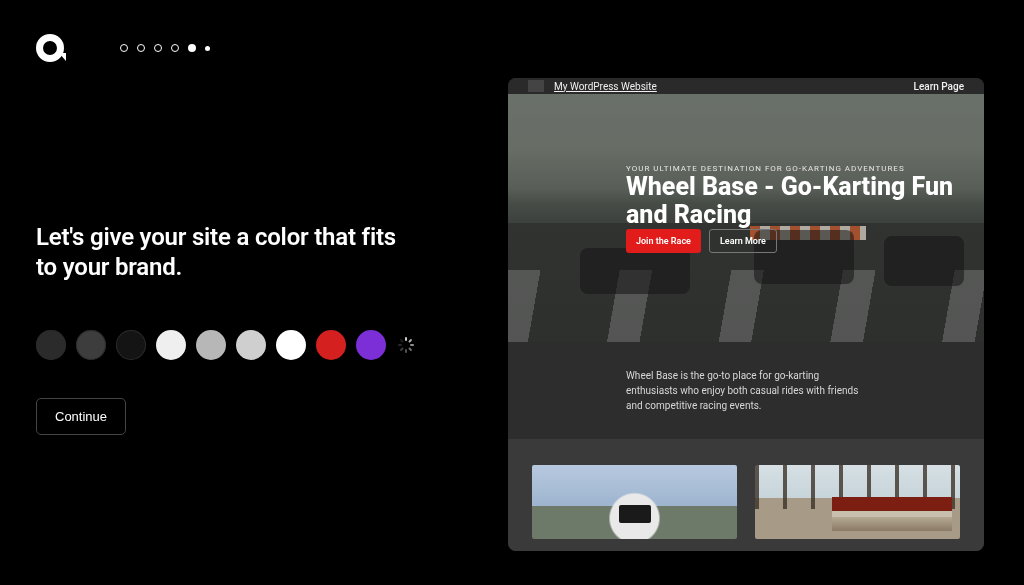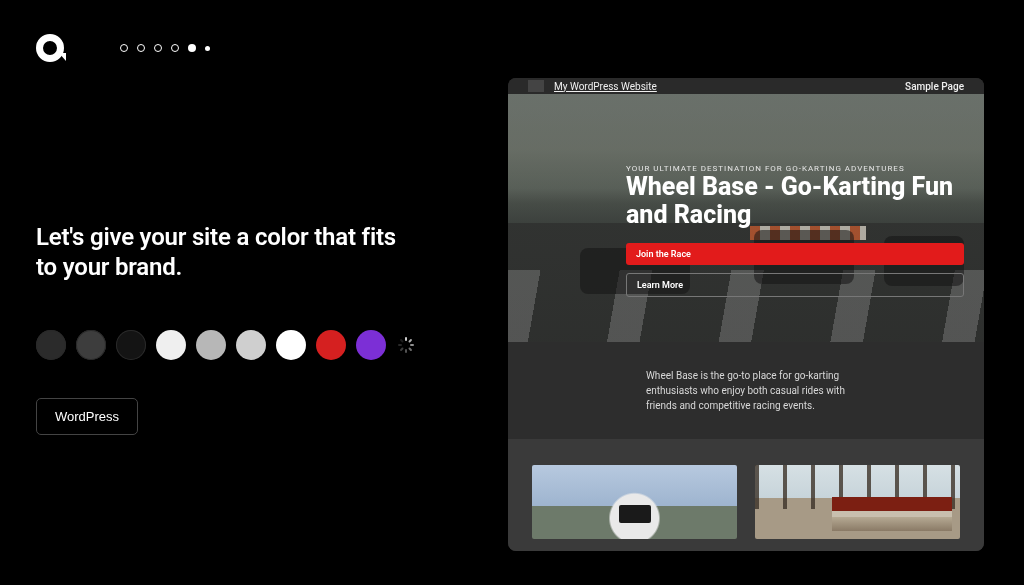--- a/index.html
+++ b/index.html
@@ -47,35 +47,35 @@
   .p-sitename { color: #efefef; text-decoration: underline; }
   .p-sample { color: #efefef; font-weight: 500; }
 
   .p-hero { position: relative; height: 248px; background:
       linear-gradient(rgba(10,10,10,0.35), rgba(10,10,10,0.45)),
       linear-gradient(0deg, #4b4e4b 0%, #4b4e4b 48%, #5e6660 48%, #6e776e 56%, #8a9589 62%, #9ea79a 78%, #9da79e 100%);
   }
   .p-hero-inner { position: absolute; left: 118px; top: 70px; right: 20px; }
   .p-tag { font-size: 8px; letter-spacing: 1px; font-weight: 400; color: #e6e6e6; }
   .p-title { font-size: 25px; font-weight: 800; line-height: 1.12; color: #fff; }
-  .p-btns { margin-top: 14px; display: flex; gap: 8px; flex-direction: column; }
+  .p-btns { display: flex; gap: 8px; }
   .p-btn { font-size: 9px; font-weight: 600; padding: 6px 10px; border-radius: 3px; display: inline-flex; align-items: center; }
   .p-btn-primary { background: #e21b1b; color:#fff; }
   .p-btn-secondary { background: transparent; color:#fff; border:1px solid #777; }
 
   
   .kart { position: absolute; bottom: 48px; border-radius: 8px; background: rgba(20,20,20,0.55); }
   .kart1 { left: 72px; width: 110px; height: 46px; }
   .kart2 { right: 130px; width: 100px; height: 54px; bottom: 58px; }
   .kart3 { right: 20px;  width: 80px;  height: 50px; bottom: 56px; }
   .barrier { position:absolute; bottom: 102px; right: 118px; width: 116px; height: 14px; background: repeating-linear-gradient(90deg,#c85a2e 0 10px,#d9d2c6 10px 20px); opacity:.75; }
   .track-stripe { position:absolute; left:0; right:0; bottom:0; height:72px; background:
      repeating-linear-gradient(100deg, rgba(255,255,255,0.18) 0 32px, transparent 32px 110px); }
 
-  .p-desc { background: #2d2d2d; padding: 26px 118px; font-size: 10px; line-height: 1.5; color: #d7d7d7; margin-left: 20px; }
+  .p-desc { background: #2d2d2d; padding: 26px 118px; font-size: 10px; line-height: 1.5; color: #d7d7d7; }
 
   .p-gallery-bg { background: #3a3a3a; padding: 26px 24px 0 24px; flex:1; }
   .p-gallery { display: flex; gap: 18px; }
   .p-tile { flex:1; height: 74px; border-radius: 2px; }
   .tile1 { background:
       linear-gradient(rgba(0,0,0,0.0),rgba(0,0,0,0.0)),
       radial-gradient(circle at 50% 72%, #e9e9e9 0 24px, transparent 26px),
       linear-gradient(0deg,#6d7a6a 0%, #6d7a6a 45%, #9eb4cf 45%, #b7c9df 100%);
   }
   .tile1::after{ content:""; display:block; width:32px; height:18px; background:#1a1a1a; border-radius:2px; margin:40px auto 0; }
@@ -119,31 +119,31 @@
       <span class="swatch" style="background:#ffffff"></span>
       <span class="swatch" style="background:#d52020"></span>
       <span class="swatch" style="background:#7c2fd6"></span>
       <span class="swatch" style="width:20px;height:20px">
         <span class="spinner"><span class="spinner-dots">
           <div></div><div></div><div></div><div></div><div></div><div></div><div></div><div></div>
         </span></span>
       </span>
     </div>
 
-    <button class="continue">WordPress</button>
+    <button class="continue">Continue</button>
   </div>
 
   <div class="right">
     <div class="preview">
       <div class="p-topbar">
         <div class="p-topleft">
           <span class="p-sq"></span>
           <span class="p-sitename">My WordPress Website</span>
         </div>
-        <span class="p-sample">Sample Page</span>
+        <span class="p-sample">Learn Page</span>
       </div>
 
       <div class="p-hero">
         <div class="track-stripe"></div>
         <div class="barrier"></div>
         <div class="kart kart1"></div>
         <div class="kart kart2"></div>
         <div class="kart kart3"></div>
         <div class="p-hero-inner">
           <div class="p-tag">YOUR ULTIMATE DESTINATION FOR GO-KARTING ADVENTURES</div>

